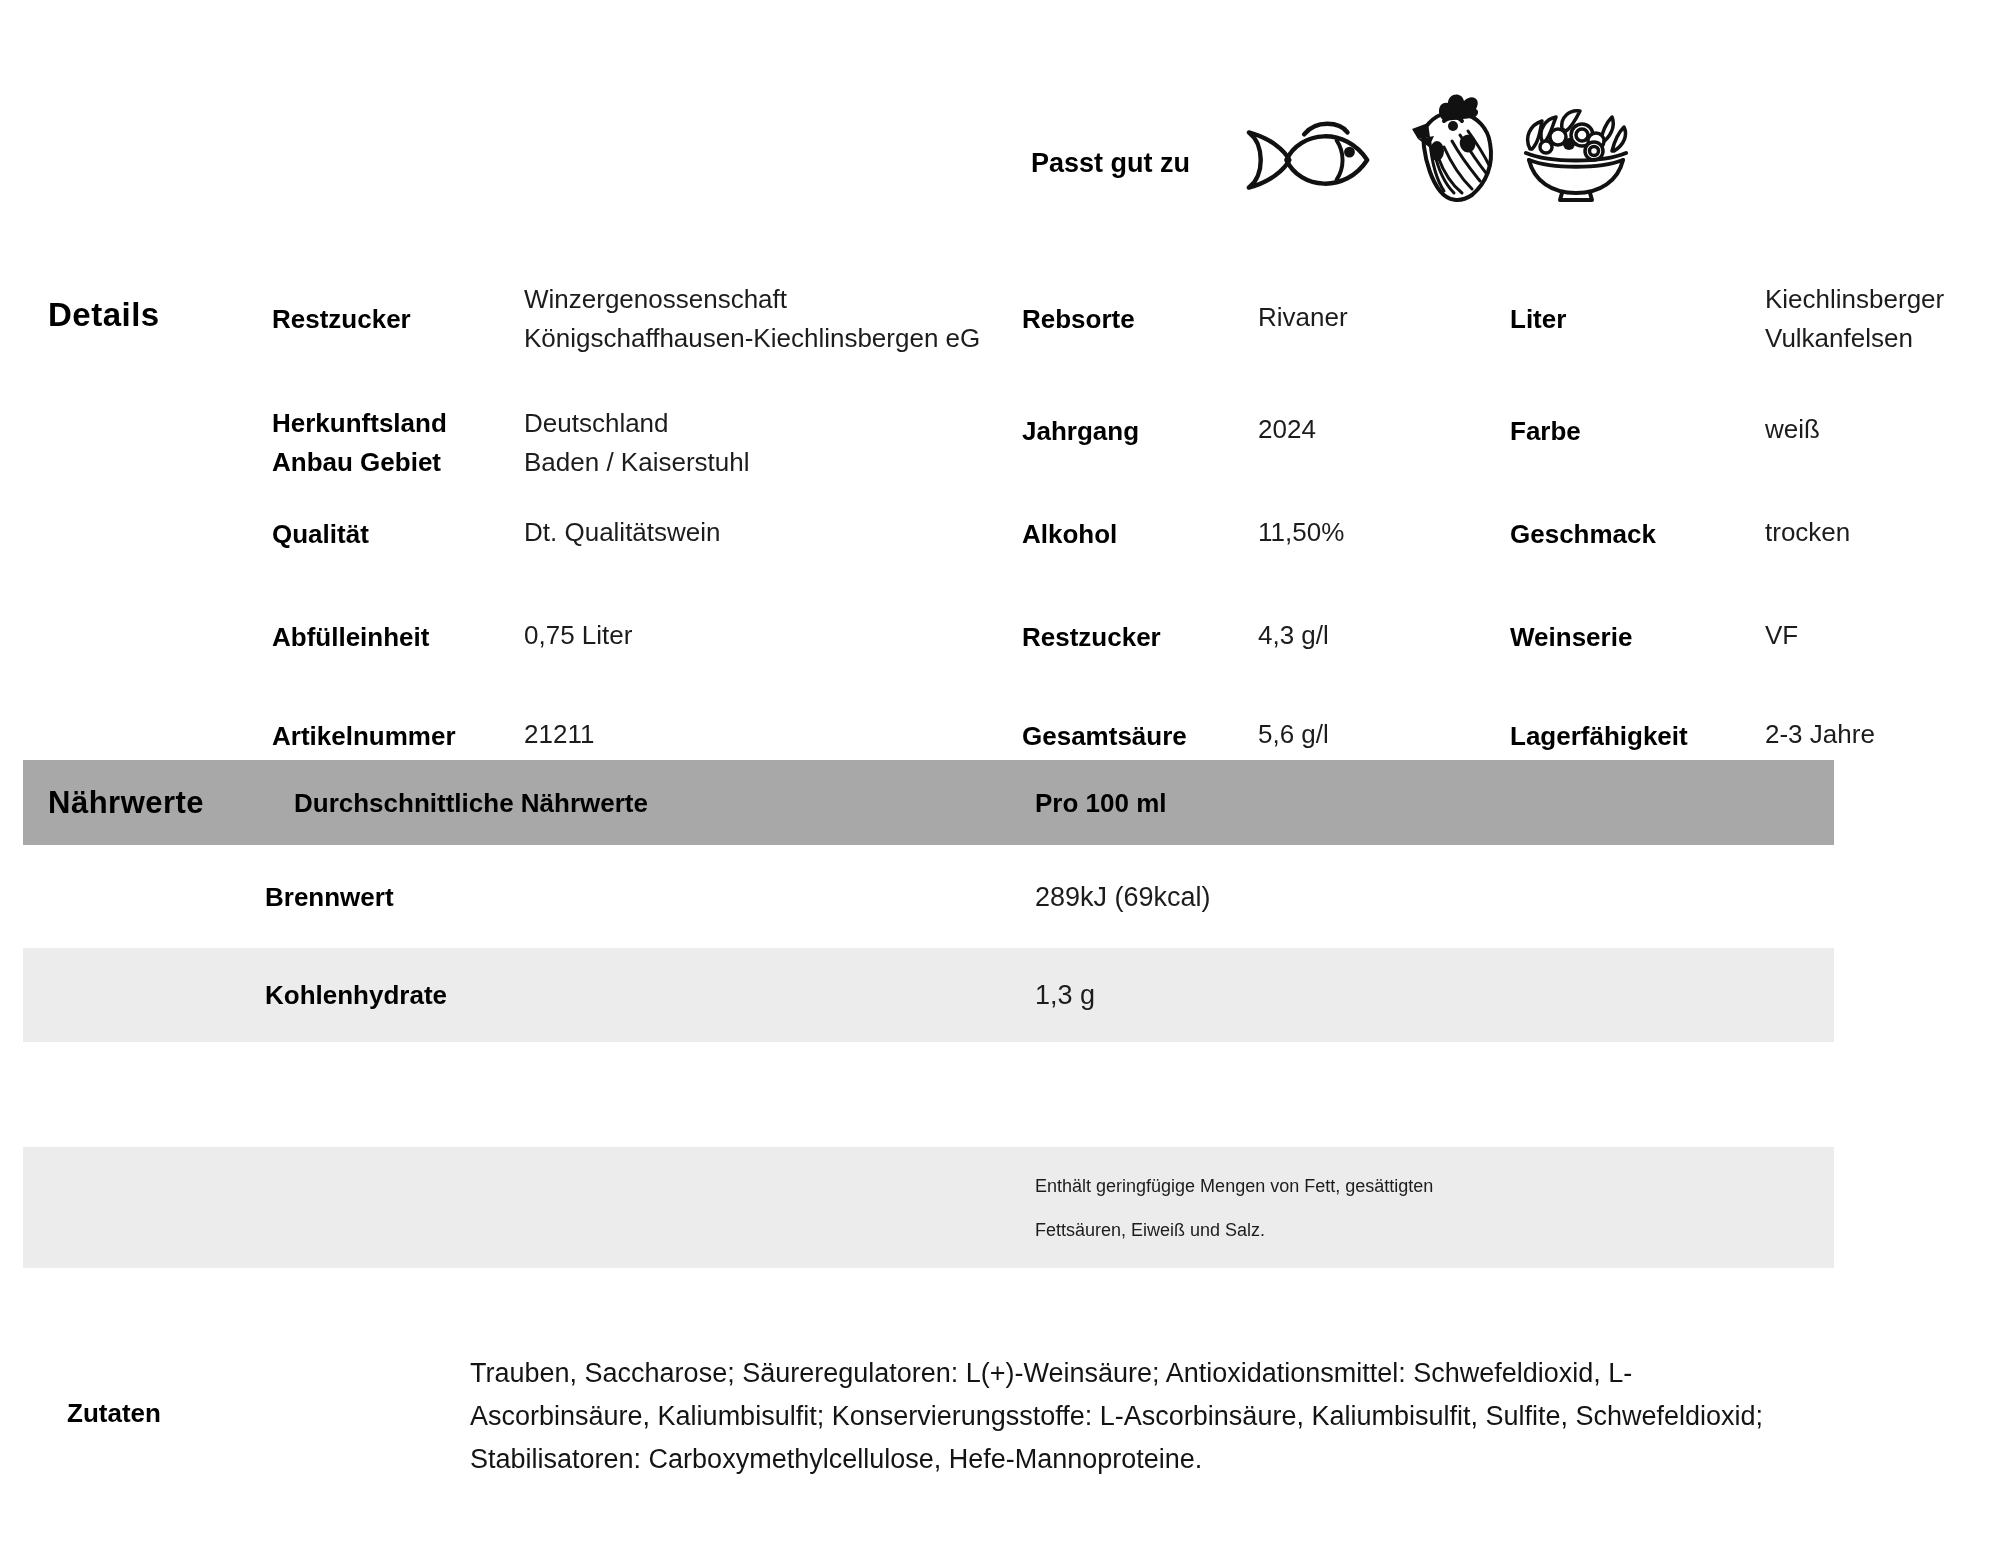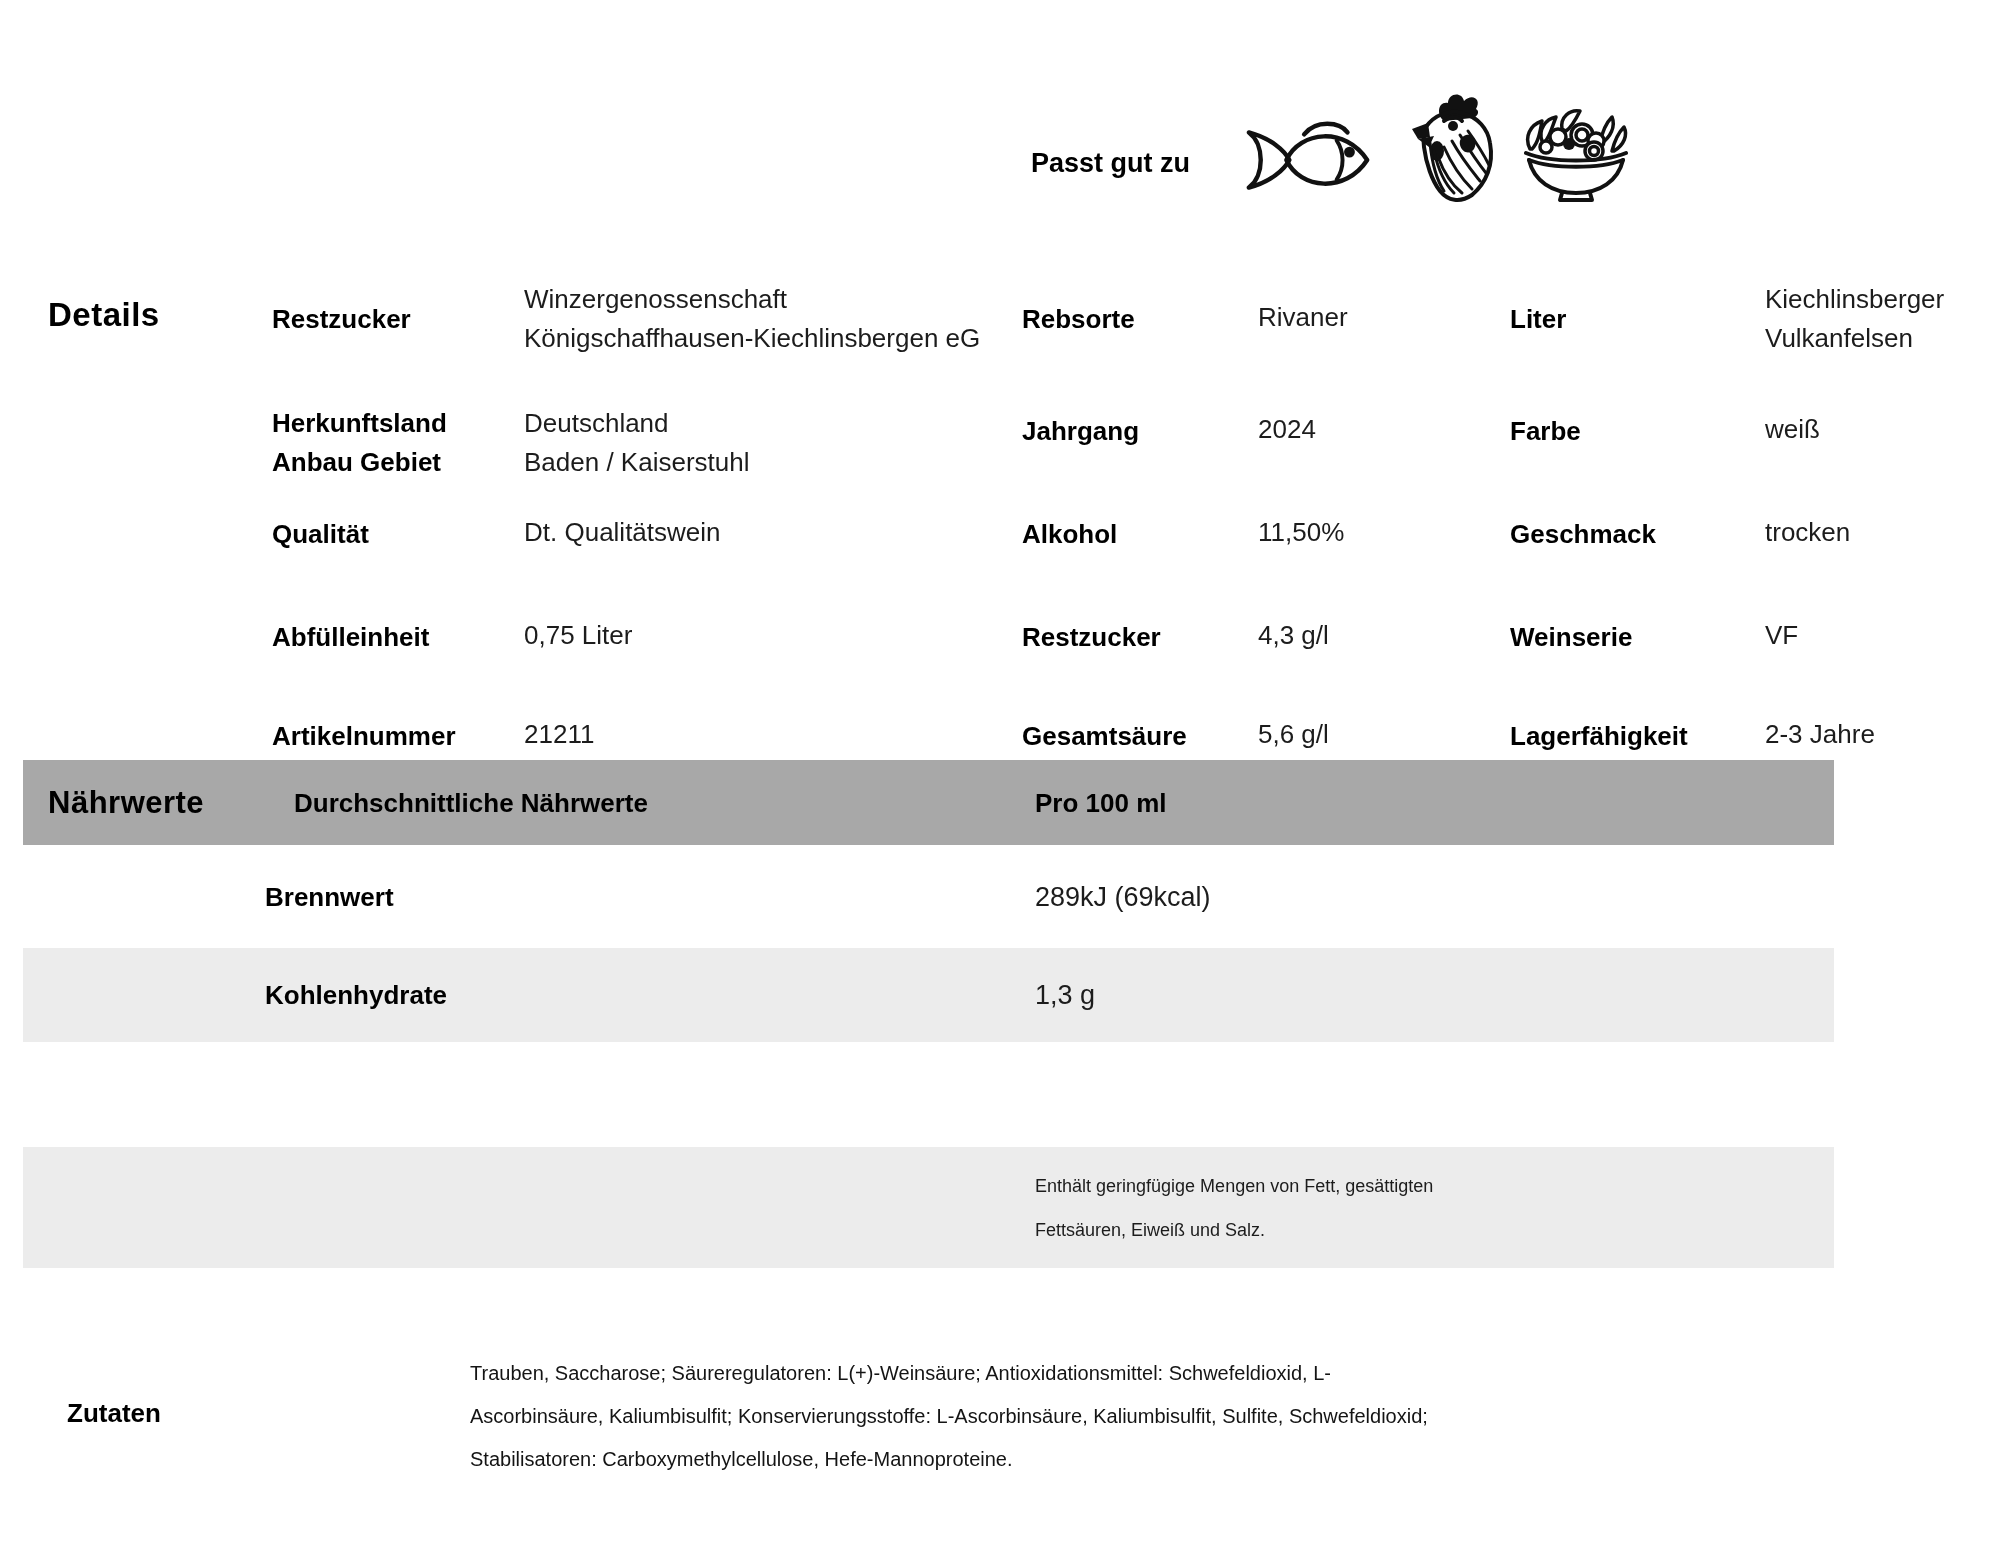--- a/index.html
+++ b/index.html
@@ -13,21 +13,21 @@
   .lbl{font-size:26px;font-weight:700;line-height:39px;white-space:nowrap;}
   .val{font-size:26px;font-weight:400;line-height:39px;color:#1c1c1c;white-space:nowrap;}
   .nbar{left:23px;top:760px;width:1811px;height:85px;background:#a8a8a8;}
   .nbar .sec-head{position:absolute;left:25px;top:50%;transform:translateY(-50%);font-size:31px;}
   .nbar .lbl{position:absolute;top:50%;transform:translateY(-50%);}
   .nrow{left:23px;width:1811px;}
   .shaded{background:#ececec;}
   .nrow .lbl,.nrow .val{position:absolute;top:50%;transform:translateY(-50%);}
   .nval{font-size:27px;}
   .hintline{font-size:18px;font-weight:400;color:#1c1c1c;line-height:44px;}
-  .ingr{font-size:20px;font-weight:400;color:#141414;line-height:43px;white-space:nowrap;}
+  .ingr{font-size:27px;font-weight:400;color:#141414;line-height:43px;white-space:nowrap;}
   svg{display:block;}
 </style>
 </head>
 <body>
 
 <div class="page">
 
   <div class="abs pair-label" style="left:1031px;top:148px;">Passt gut zu</div>
 
   <div class="abs" style="left:1243px;top:113px;">

